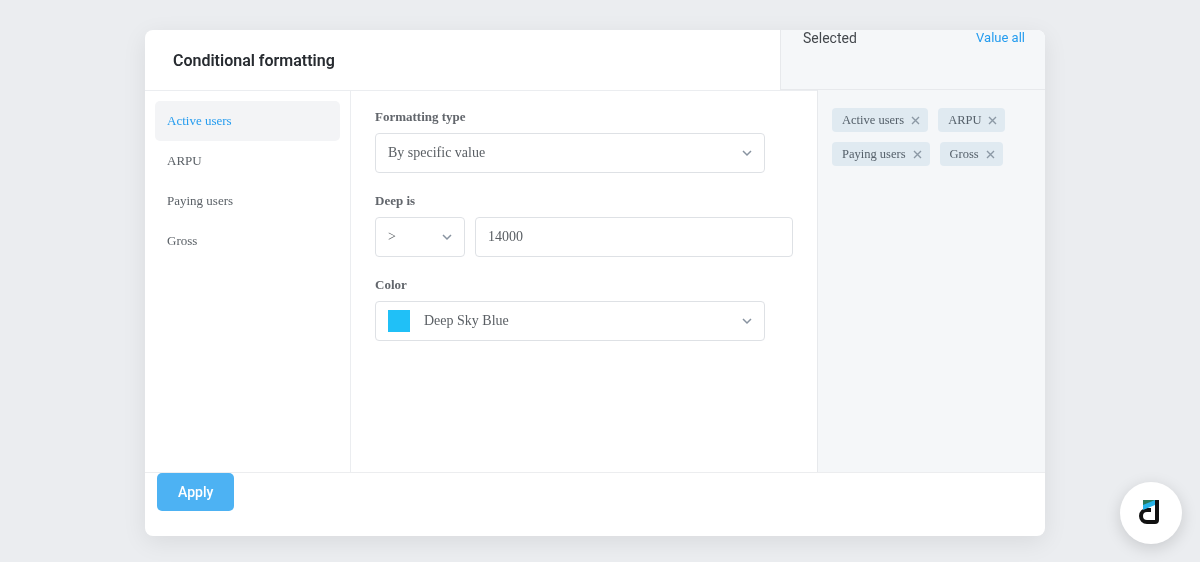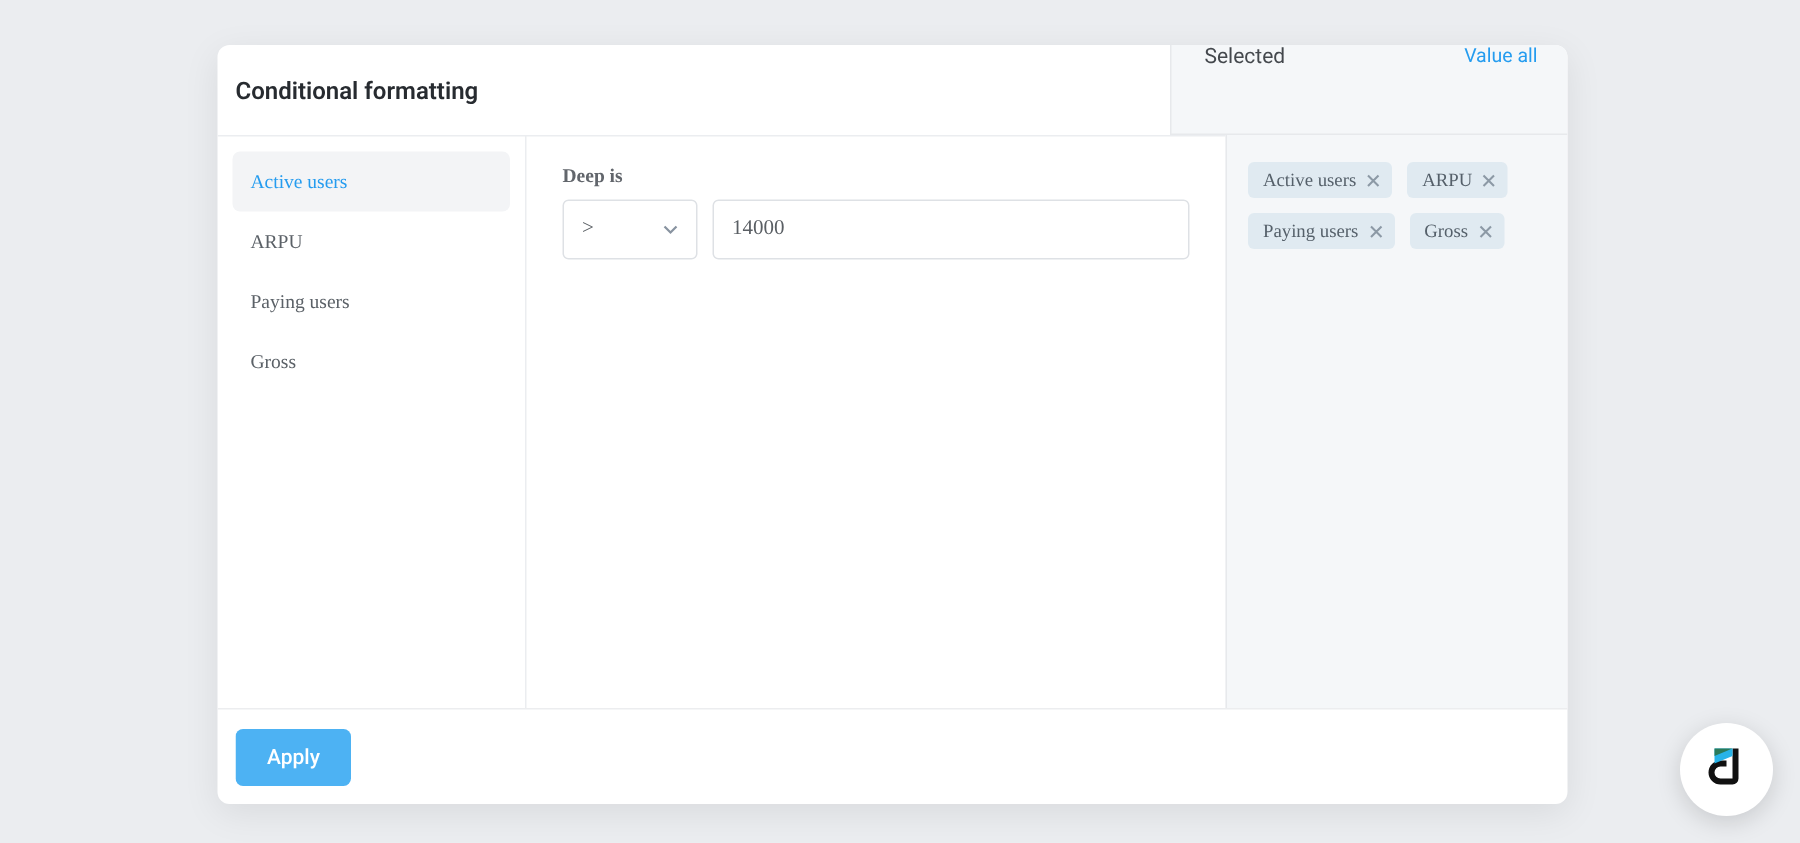--- a/index.html
+++ b/index.html
@@ -26,21 +26,21 @@
       display: flex;
       flex-direction: column;
       overflow: hidden;
     }
     .header-row {
       display: flex;
       height: 60px;
     }
     .left-header {
       flex: 0 0 635px;
-      padding: 0 12px;
+      padding: 0 28px;
       display: flex;
       align-items: center;
     }
     .title {
       font-size: 16px;
       font-weight: 600;
       color: #272b30;
     }
     .right-header {
       flex: 1;
@@ -147,22 +147,22 @@
     .chip .x {
       margin-left: 7px;
       color: #8c99a5;
       cursor: pointer;
       display: inline-flex;
     }
     .footer {
       height: 64px;
       border-top: 1px solid #ecedef;
       display: flex;
-      align-items: flex-end;
-      padding: 12px 12px;
+      align-items: flex-start;
+      padding: 0 12px;
       gap: 10px;
     }
     .btn {
       height: 38px;
       padding: 0 20px;
       border-radius: 5px;
       font-size: 14px;
       font-weight: 500;
       display: inline-flex;
       align-items: center;
@@ -214,38 +214,61 @@
       <div class="sidebar-item">
         <span>Paying users</span>
       </div>
       <div class="sidebar-item">
         <span>Gross</span>
       </div>
     </div>
 
     <div class="form-panel">
 
+      <div class="field-group">
+        <div class="field-label">Formatting type</div>
+        <div class="select">
+          <span>By specific value</span>
+          <span class="chev">
+            <svg width="10" height="10" viewBox="0 0 10 10">
+                <path d="M1 3 L5 7 L9 3" fill="none" stroke="#8893a0" stroke-width="1.5"></path>
+              </svg>
+          </span>
+        </div>
+      </div>
 
       <div class="field-group">
         <div class="field-label">Deep is</div>
         <div class="value-row">
           <div class="op-select">
             <span>&gt;</span>
             <span class="chev">
               <svg width="10" height="10" viewBox="0 0 10 10">
                   <path d="M1 3 L5 7 L9 3" fill="none" stroke="#8893a0" stroke-width="1.5"></path>
                 </svg>
             </span>
           </div>
           <div class="num-input">
             <span>14000</span>
           </div>
         </div>
       </div>
 
+      <div class="field-group">
+        <div class="field-label">Color</div>
+        <div class="color-select">
+          <span class="color-swatch"></span>
+          <span>Deep Sky Blue</span>
+          <span class="chev">
+            <svg width="10" height="10" viewBox="0 0 10 10">
+                <path d="M1 3 L5 7 L9 3" fill="none" stroke="#8893a0" stroke-width="1.5"></path>
+              </svg>
+          </span>
+        </div>
+      </div>
 
     </div>
 
     <div class="right-panel">
       <div class="chips">
         <div class="chip">
           <span>Active users</span>
           <span class="x">
             <svg width="9" height="9" viewBox="0 0 9 9">
                 <path d="M1 1 L8 8 M8 1 L1 8" stroke="#8c99a5" stroke-width="1.4"></path>

